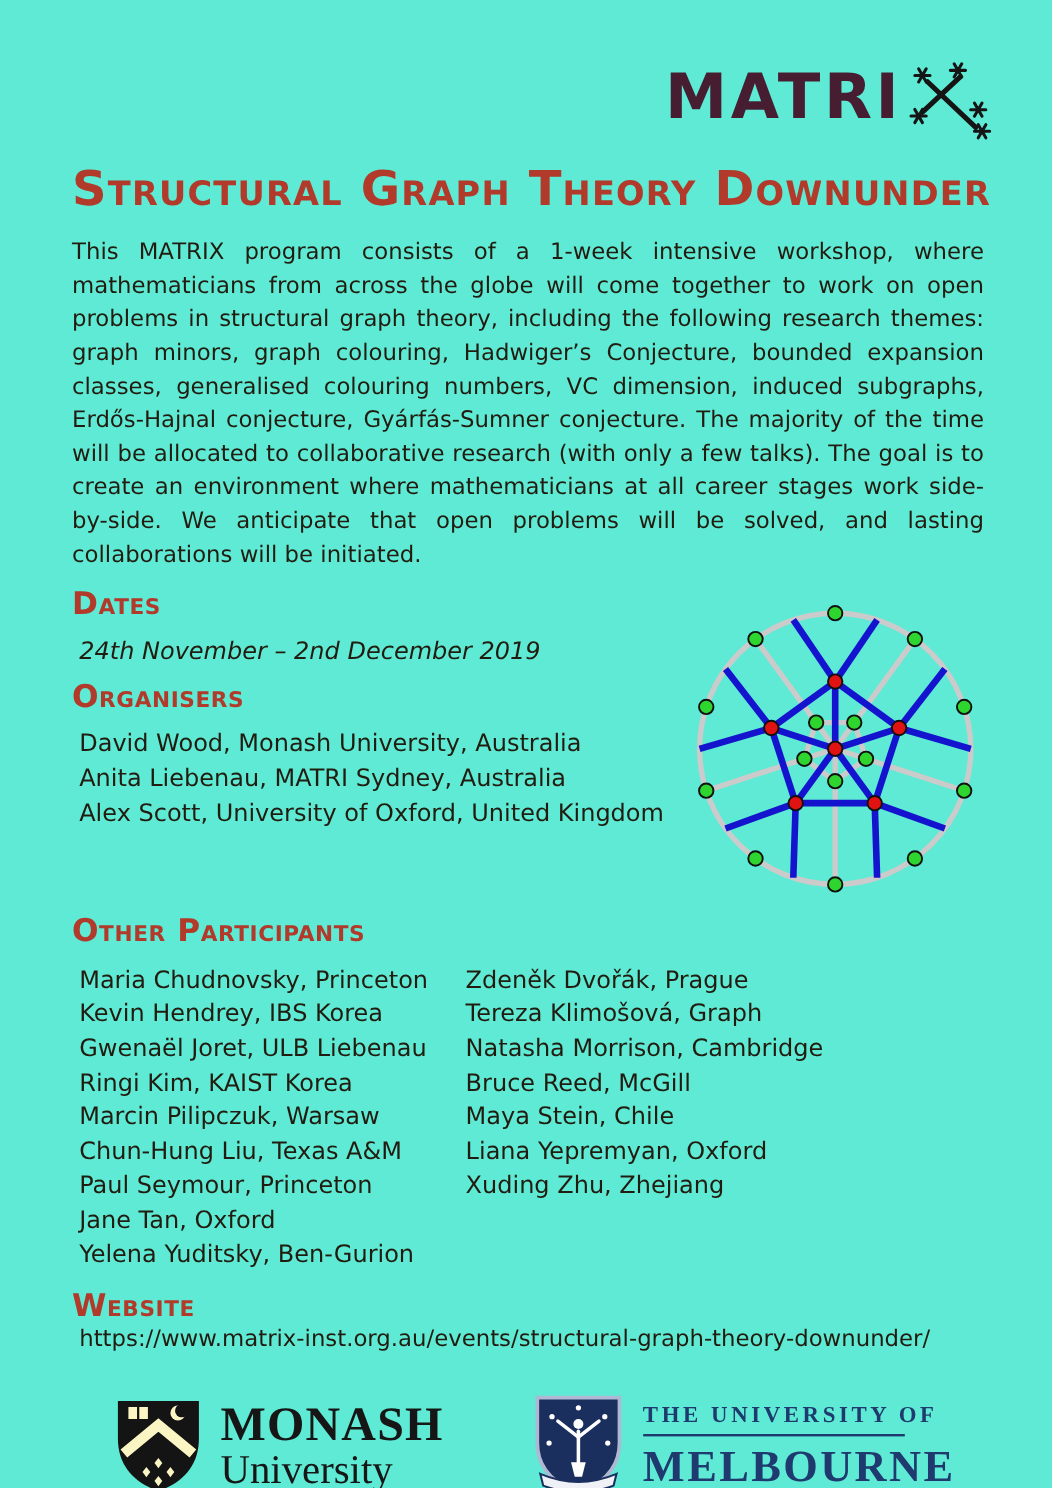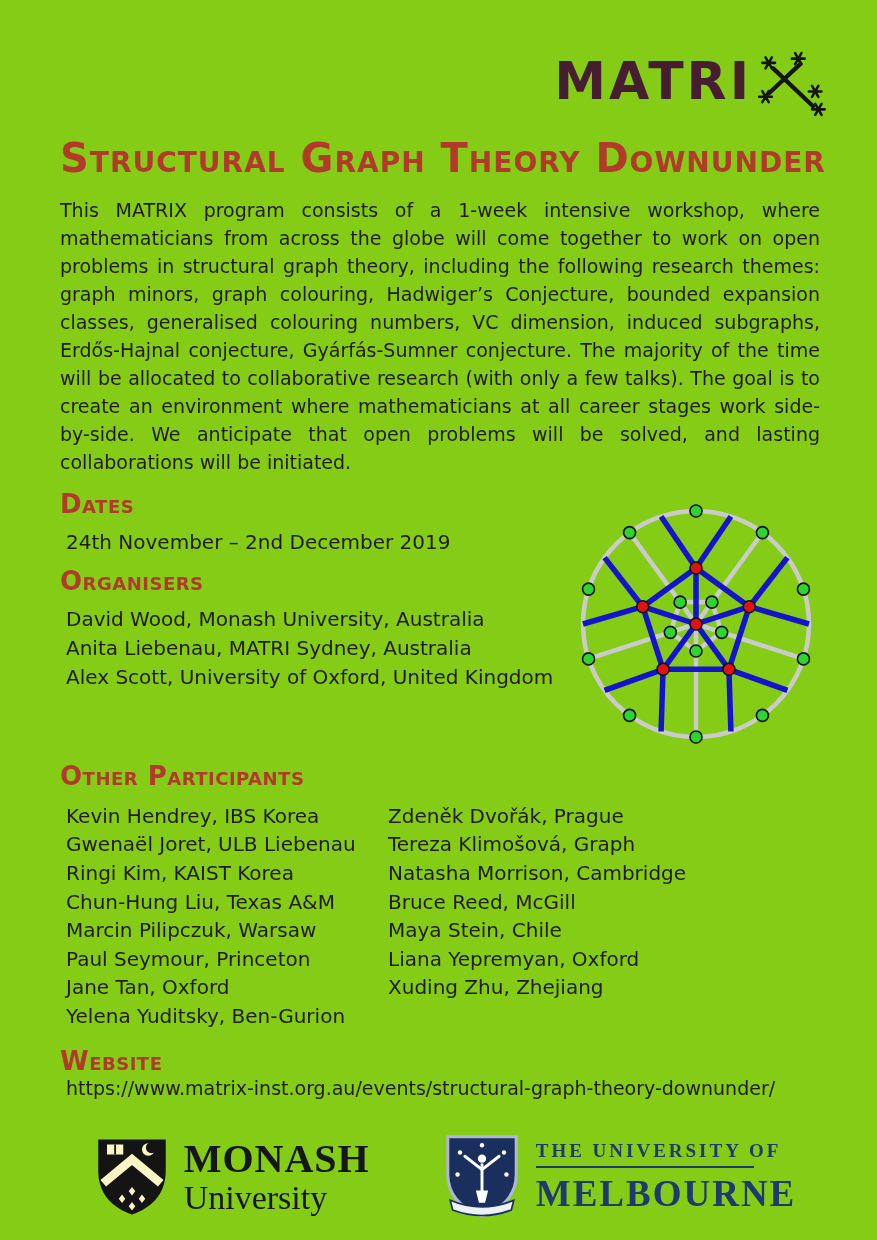--- a/index.html
+++ b/index.html
@@ -1,18 +1,18 @@
 <!DOCTYPE html>
 <html lang="en"><head>
 <meta charset="utf-8">
 <style>
   html,body{margin:0;padding:0;}
   .poster{
     position:relative; width:877px; height:1240px; box-sizing:border-box;
-    background:#84cc16; overflow:hidden;
+    background:#5eead4; overflow:hidden;
     padding:46px 47px 0 60px;
     font-family:"DejaVu Sans", sans-serif; color:#221C10;
   }
   
   .logo-row{display:flex; justify-content:flex-end; align-items:center; height:70px;}
   .matrix-word{
     font-size:52px; font-weight:bold; color:#471E31; letter-spacing:3px; line-height:1;
   }
   .matrix-x{margin-left:4px; margin-top:6px;}
   
@@ -27,21 +27,21 @@
   }
   
   .mid-row{display:flex; align-items:flex-start; margin-top:14px;}
   .mid-left{flex:1 1 auto; min-width:0;}
   .sec-h{
     font-variant:small-caps; color:#B13A2B; font-size:26px; font-weight:600;
     letter-spacing:.5px; line-height:1.15; margin:0;
   }
   .sec-gap{margin-top:10px;}
   .plain-line{font-size:20px; line-height:29px; padding-left:6px;}
-  .dates-value{margin-top:8px;}
+  .dates-value{margin-top:8px;font-style:italic;}
   .org-list{margin-top:8px;}
   .org-line{font-size:20px; line-height:29px; padding-left:6px;}
   .figure-wrap{flex:0 0 auto; width:258px; height:262px; margin-right:2px;}
   
   .participants-sec{margin-top:10px;}
   .participants-cols{display:flex; margin-top:10px;}
   .p-col-left{width:322px;}
   .p-col-right{flex:1;}
   .p-line{font-size:20px; line-height:28.6px; padding-left:6px;}
   
@@ -158,25 +158,26 @@
           <circle cx="233.46938634135233" cy="99.08107963563094" r="6" fill="#2FD52F" stroke="#101010" stroke-width="1.6"></circle>
           <circle cx="192.41973350904948" cy="42.58107963563094" r="6" fill="#2FD52F" stroke="#101010" stroke-width="1.6"></circle>
         </svg>
     </div>
   </div>
 
   <div class="participants-sec">
     <h2 class="sec-h">Other Participants</h2>
     <div class="participants-cols">
       <div class="p-col-left">
+          <div class="p-line">Maria Chudnovsky, Princeton</div>
           <div class="p-line">Kevin Hendrey, IBS Korea</div>
           <div class="p-line">Gwenaël Joret, ULB Liebenau</div>
           <div class="p-line">Ringi Kim, KAIST Korea</div>
+          <div class="p-line">Marcin Pilipczuk, Warsaw</div>
           <div class="p-line">Chun-Hung Liu, Texas A&amp;M</div>
-          <div class="p-line">Marcin Pilipczuk, Warsaw</div>
           <div class="p-line">Paul Seymour, Princeton</div>
           <div class="p-line">Jane Tan, Oxford</div>
           <div class="p-line">Yelena Yuditsky, Ben-Gurion</div>
         </div>
       <div class="p-col-right">
           <div class="p-line">Zdeněk Dvořák, Prague</div>
           <div class="p-line">Tereza Klimošová, Graph</div>
           <div class="p-line">Natasha Morrison, Cambridge</div>
           <div class="p-line">Bruce Reed, McGill</div>
           <div class="p-line">Maya Stein, Chile</div>

